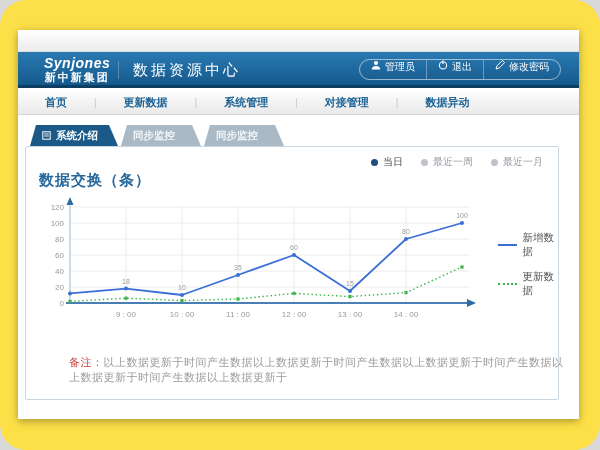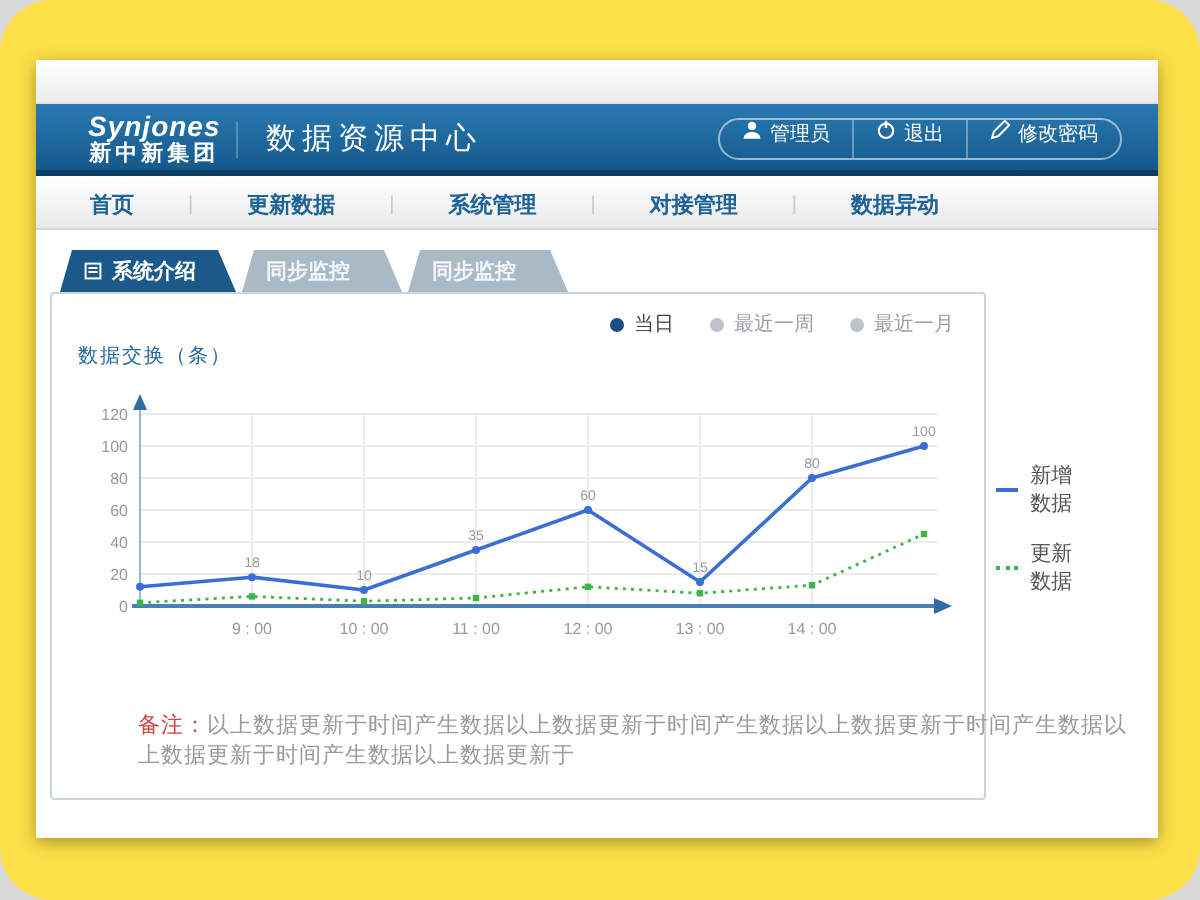--- a/index.html
+++ b/index.html
@@ -20,29 +20,29 @@
   
   .nav { position:absolute; left:0; top:61px; width:100%; height:24px; background:linear-gradient(#fdfdfd,#e9e9e9); border-bottom:1px solid #d6d6d6; display:flex; align-items:center; }
   .nav-item { color:#1d6395; font-size:11px; font-weight:bold; padding:0 27px; cursor:pointer; white-space:nowrap; }
   .nav-sep { color:#c9c9c9; font-size:10px; }
   
   .tabs { position:absolute; left:12px; top:95px; height:21px; display:flex; gap:3px; }
   .tab { height:21px; display:flex; align-items:center; gap:5px; font-size:10.5px; font-weight:bold; padding:0 14px 0 12px; cursor:pointer; clip-path:polygon(6px 0, calc(100% - 9px) 0, 100% 100%, 0 100%); }
   .tab.active { background:#1b5a88; color:#ffffff; width:88px; }
   .tab.inactive { background:#a9b9c6; color:#f2f6f9; width:80px; }
   
-  .card { position:absolute; left:7px; top:116px; width:468px; height:254px; background:#fff; border:1px solid #c9d6e0; border-radius:2px; }
+  .card { position:absolute; left:7px; top:116px; width:534px; height:254px; background:#fff; border:1px solid #c9d6e0; border-radius:2px; }
   .radios { position:absolute; right:15px; top:8px; display:flex; gap:18px; align-items:center; }
   .radio { display:flex; align-items:center; gap:5px; font-size:10px; cursor:pointer; }
   .dot { width:7px; height:7px; border-radius:50%; display:inline-block; }
   .radio.sel .dot { background:#1c4f80; }
   .radio.sel { color:#444; }
   .radio.unsel .dot { background:#bdc3c9; }
   .radio.unsel { color:#979ea5; }
-  .ylabel { position:absolute; left:13px; top:24px; color:#27689c; font-size:10px; font-weight:normal; letter-spacing:1px; }
+  .ylabel { position:absolute; left:13px; top:24px; color:#27689c; font-size:15px; font-weight:bold; letter-spacing:1px; }
   .xlabel { position:absolute; left:418px; top:157px; color:#27689c; font-size:11px; font-weight:bold; letter-spacing:1px; }
   .chart-legend { position:absolute; left:472px; top:84px; display:flex; flex-direction:column; gap:11px; }
   .cl-item { display:flex; align-items:center; gap:6px; font-size:10.5px; color:#555; }
   .cl-line { width:22px; height:0; border-top:2px solid #3a6ed5; }
   .cl-line.dotted { border-top:2px dotted #3cb549; }
   .note { position:absolute; left:43px; top:208px; width:500px; font-size:11px; color:#9a9a9a; letter-spacing:.5px; }
   .note .red { color:#cc4444; }
   svg text { font-family:"Liberation Sans","DejaVu Sans",sans-serif; }
 </style>
 </head>

